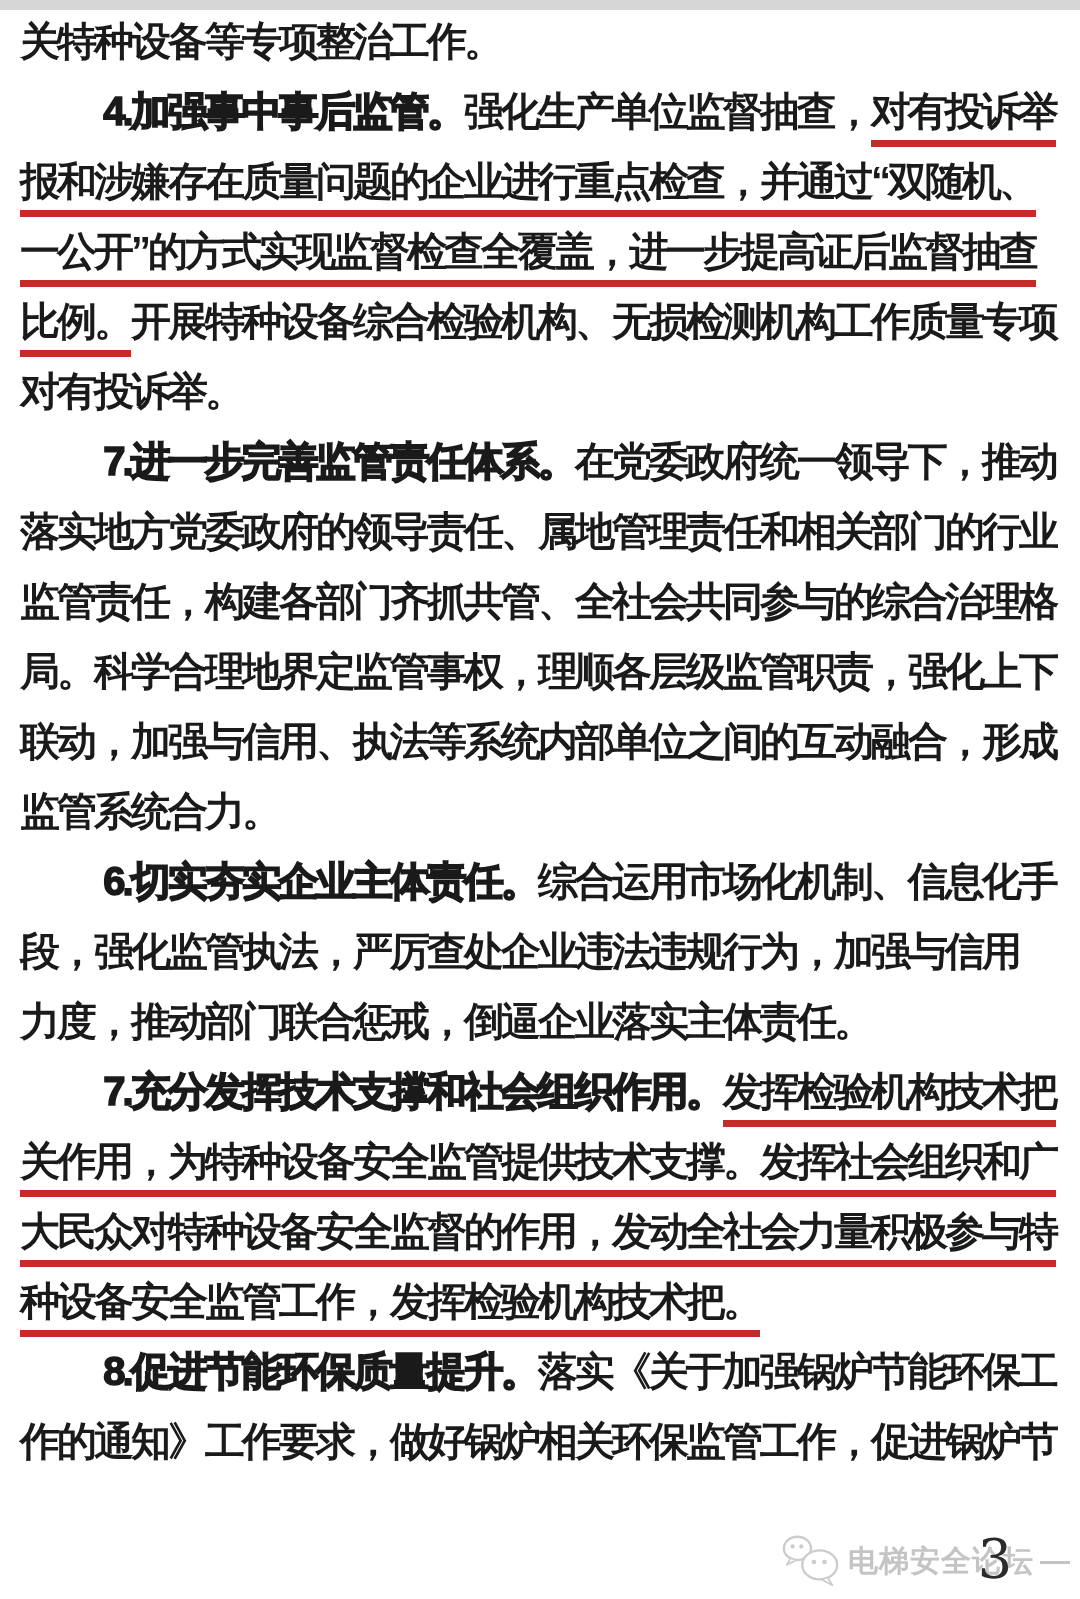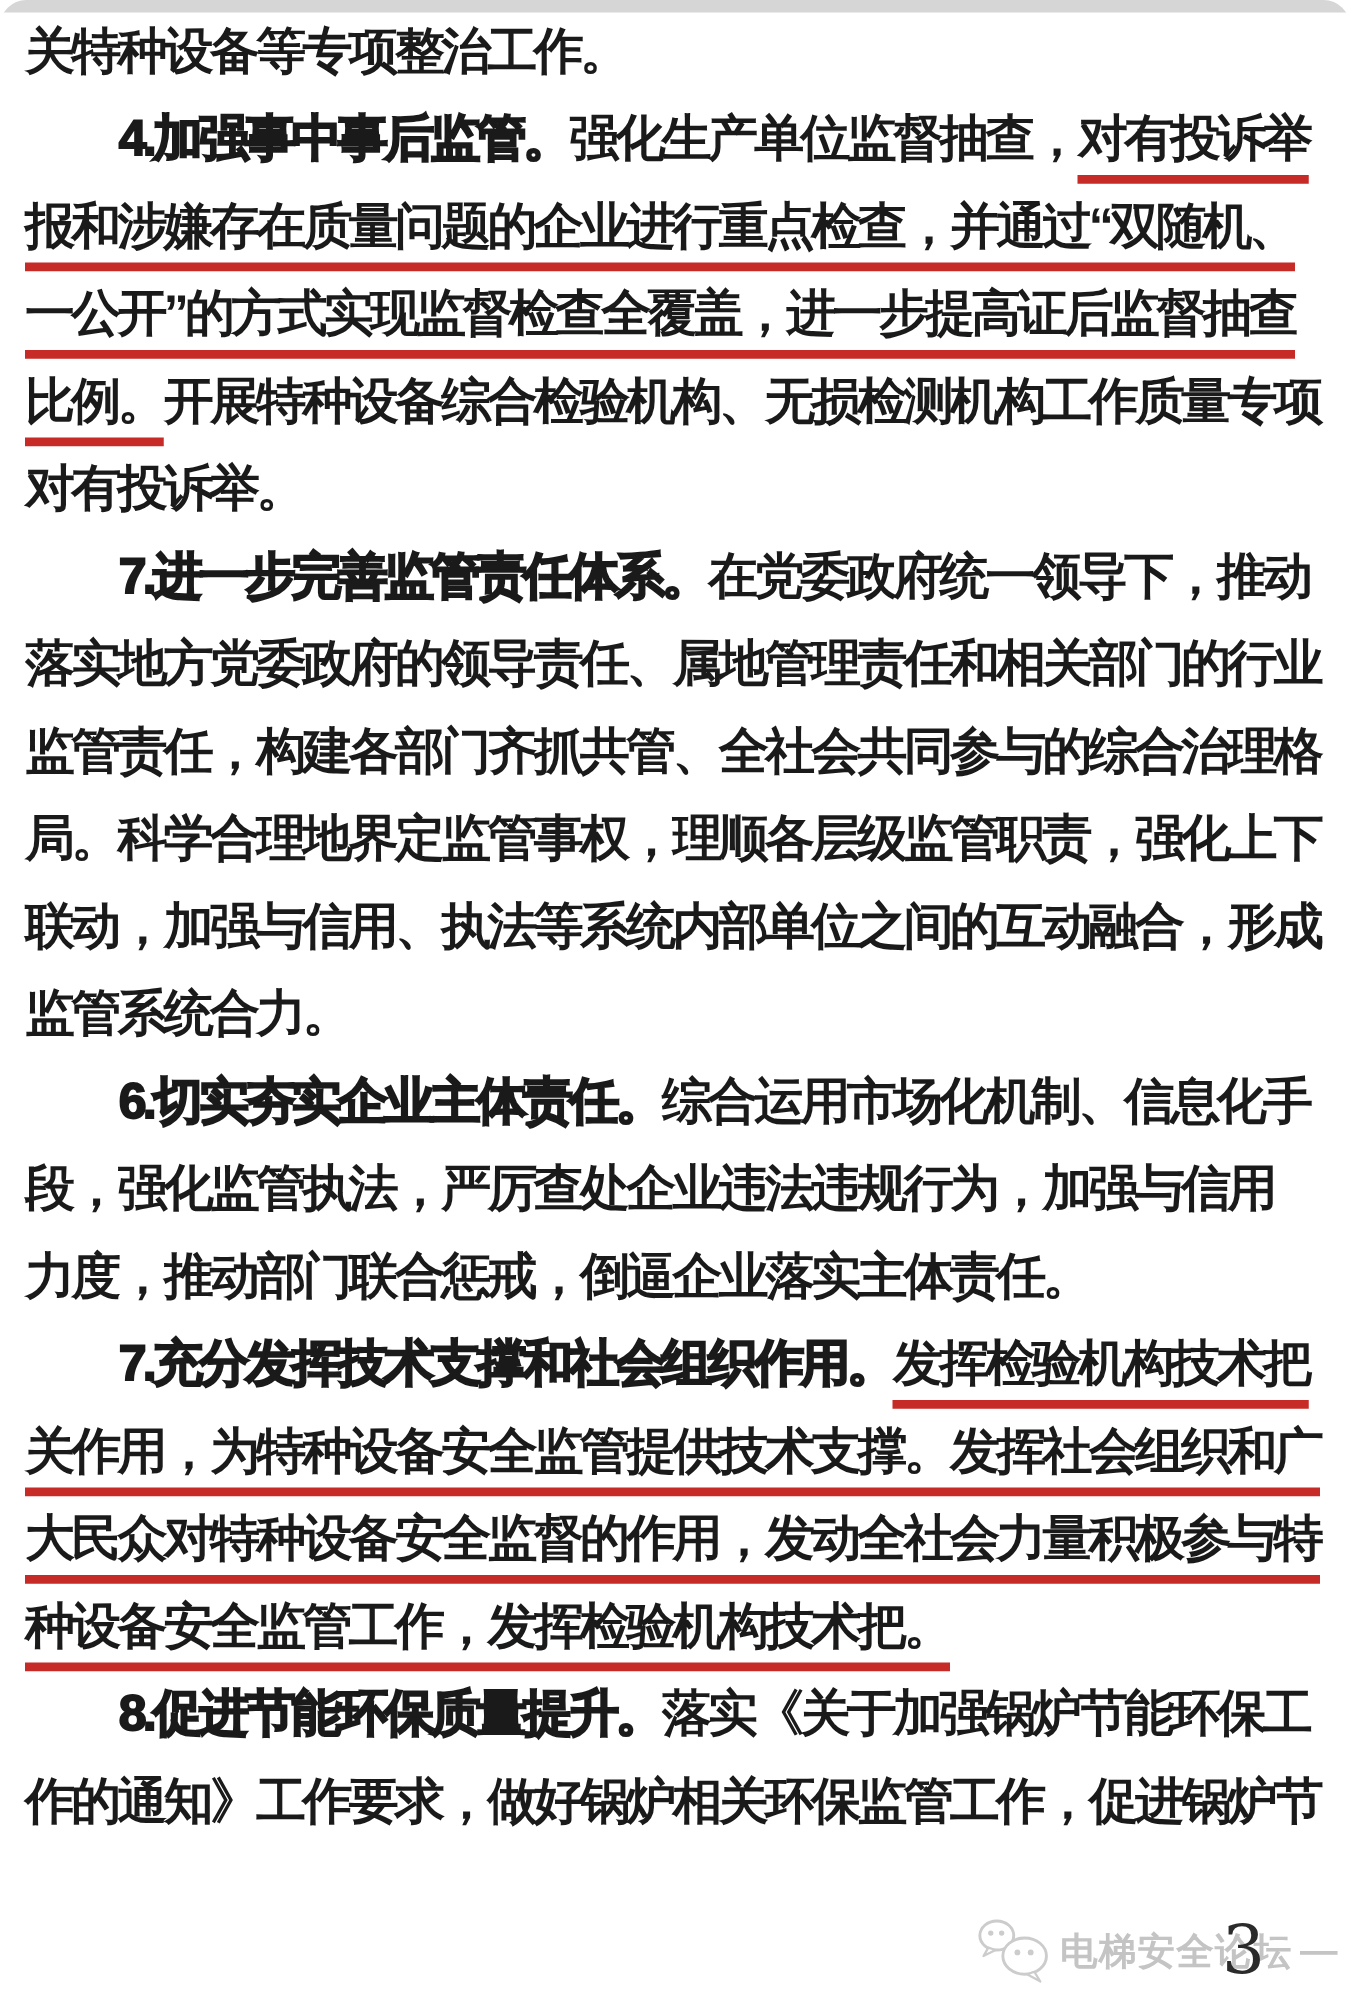--- a/index.html
+++ b/index.html
@@ -10,30 +10,30 @@
     --page-num:#2b2b2b;
     --top-edge:#d6d6d6;
   }
   *{margin:0;padding:0;box-sizing:border-box;}
   html,body{width:1080px;height:1599px;}
   body{
     font-family:"Liberation Sans","DejaVu Sans",sans-serif;
     background:var(--bg);
     overflow:hidden;
   }
-  .page{position:relative;width:1080px;height:1599px;background:var(--bg);overflow:hidden;border-radius:21px;}
+  .page{position:relative;width:1080px;height:1599px;background:var(--bg);overflow:hidden;}
   .top-edge{position:absolute;top:0;left:0;width:100%;height:10px;background:var(--top-edge);}
   .content{position:absolute;top:6px;left:20px;right:16px;}
   .line{
     height:70px;line-height:70px;
     font-size:40px;letter-spacing:-3px;
     font-weight:700;color:var(--text);
     white-space:nowrap;
   }
-  .line.indent{text-indent:75px;}
+  .line.indent{text-indent:75px;text-align:center;}
   .run{display:inline;}
   .run.b{font-weight:900;-webkit-text-stroke:1.6px currentColor;}
   .run.u{border-bottom:7px solid var(--underline);padding-bottom:7px;}
   .footer{
     position:absolute;right:10px;bottom:8px;height:60px;
     display:flex;align-items:center;gap:6px;
   }
   .wm-logo{display:inline-flex;align-items:center;}
   .wm-text{
     font-size:30px;letter-spacing:1px;font-weight:700;

